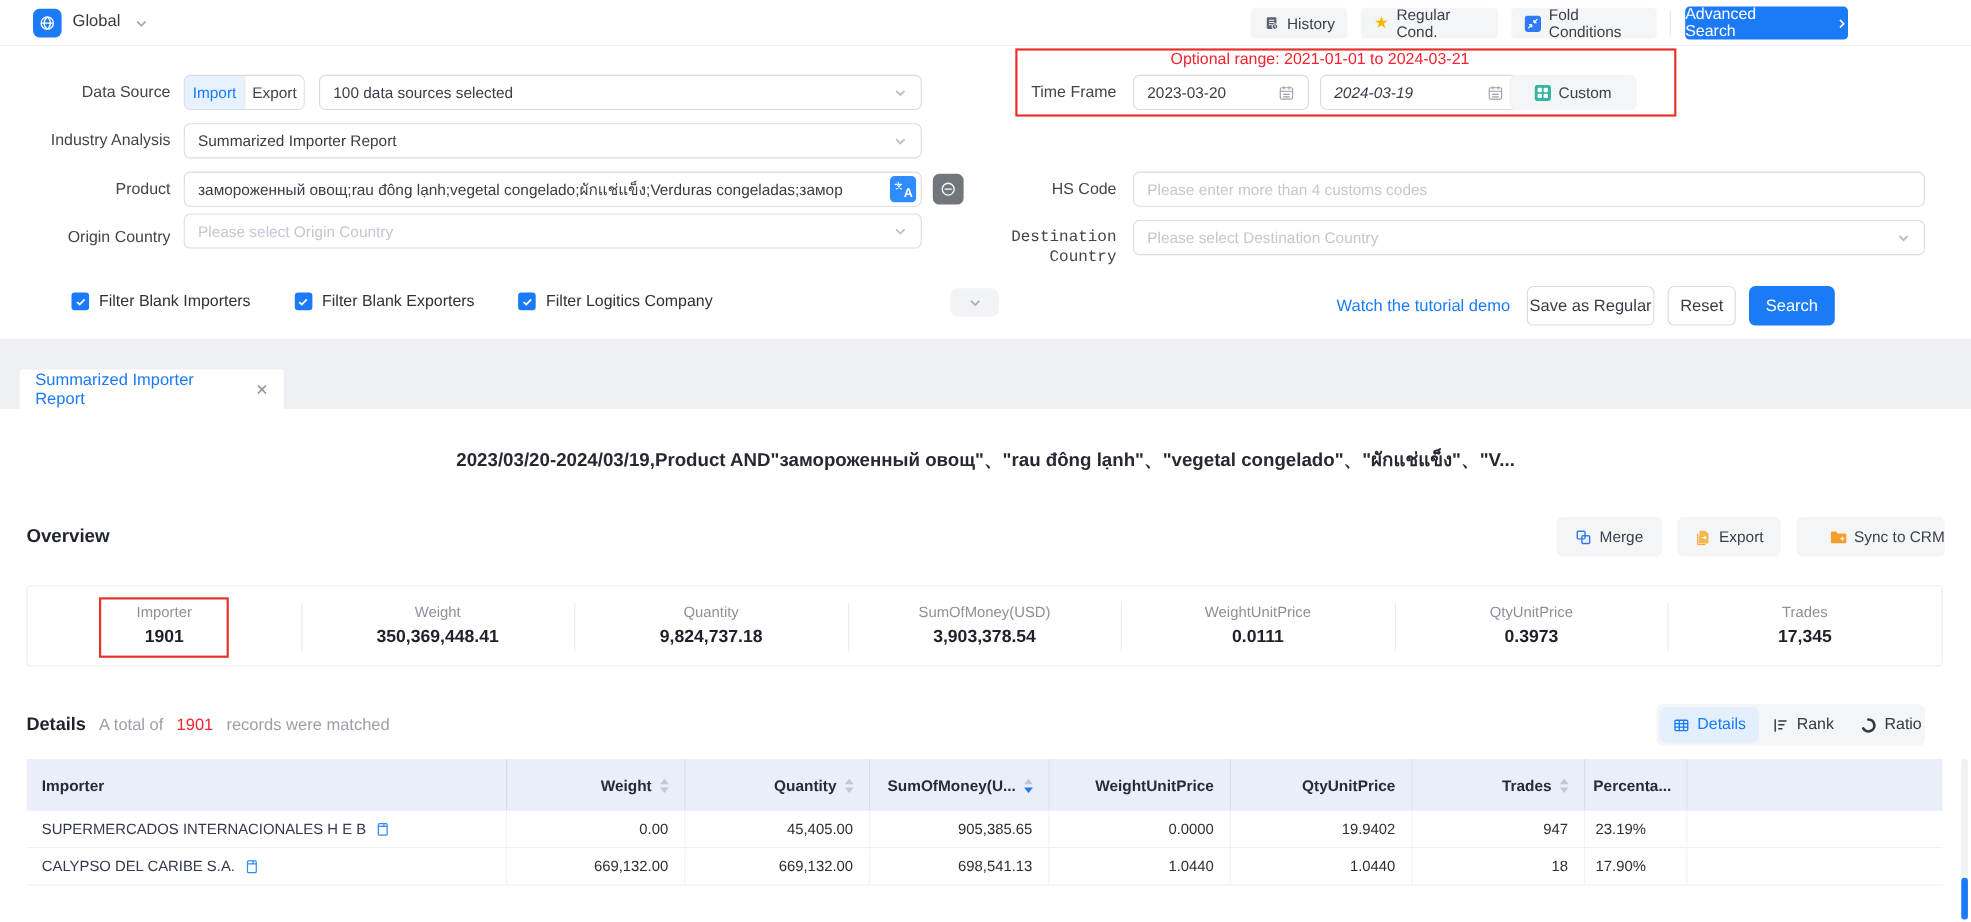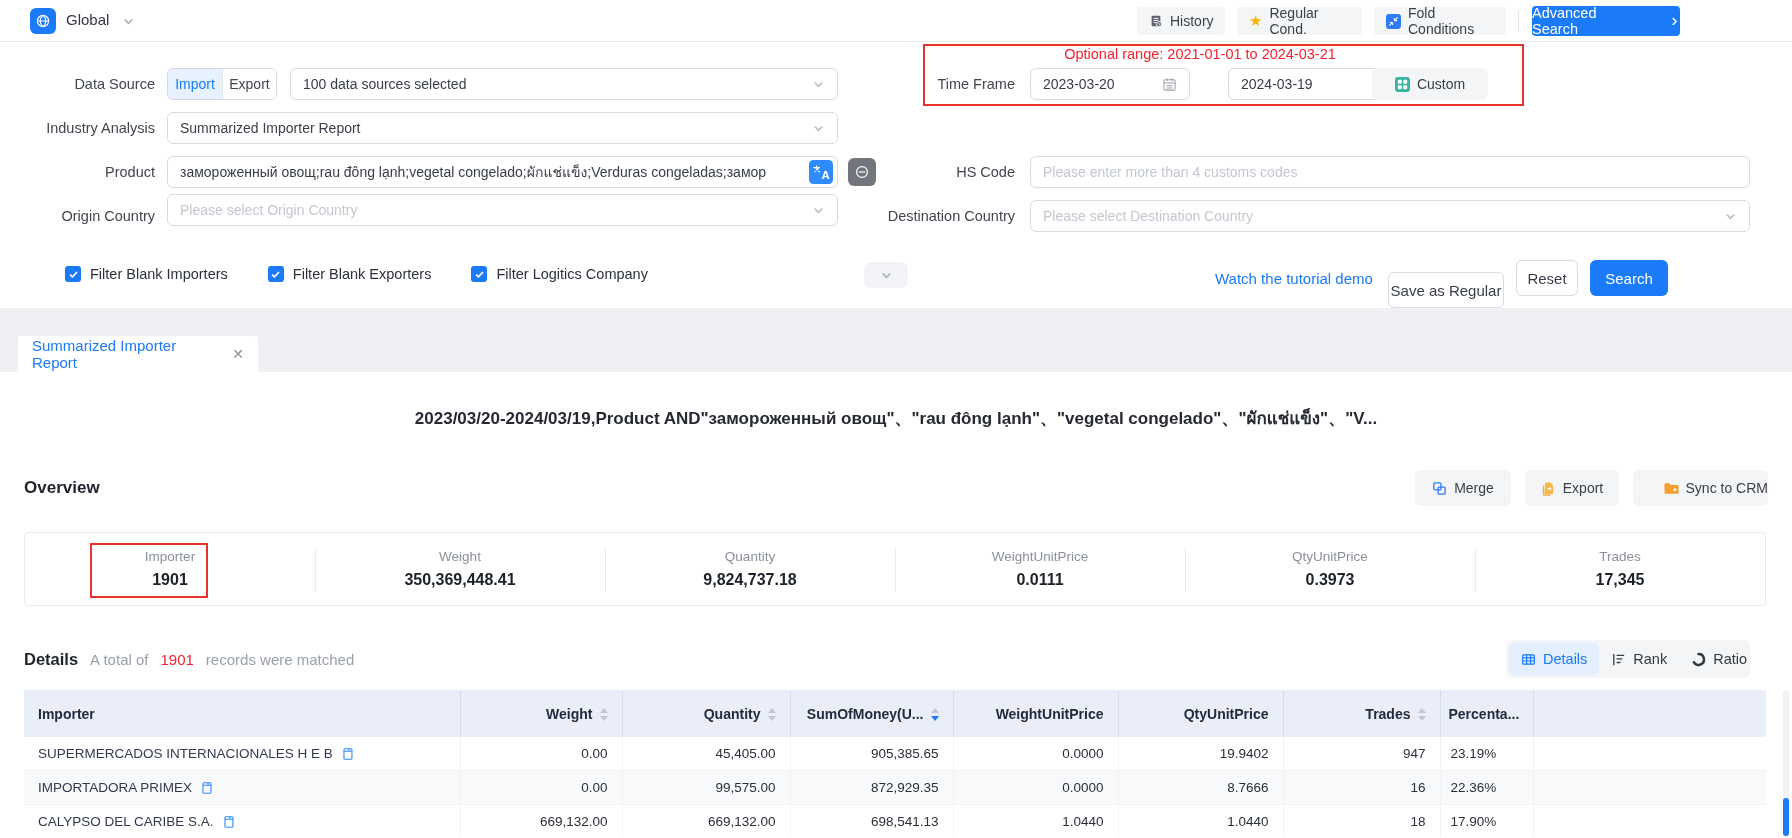--- a/index.html
+++ b/index.html
@@ -154,21 +154,21 @@
 <div class="abs flabel" style="left:875px; top:75px; width:140px;">Time Frame</div>
 <div class="abs field" style="left:1030px; top:68px; width:160px; height:32px;">
   <span>2023-03-20</span>
   <span class="chev">
       <svg width="15" height="15" viewBox="0 0 16 16" fill="none" stroke="#9aa1ab" stroke-width="1.1">
         <rect x="2" y="3" width="12" height="11" rx="1.5"></rect>
         <path d="M2 6.4h12M5.4 1.4v3.2M10.6 1.4v3.2M4.8 9.4h6.4M4.8 11.8h6.4"></path>
       </svg>
     </span>
 </div>
-<div class="abs field" style="left:1228px; top:68px; width:180px; height:32px;">
+<div class="abs field" style="left:1200px; top:68px; width:180px; height:32px;font-style:italic;">
   <span>2024-03-19</span>
   <span class="chev">
       <svg width="15" height="15" viewBox="0 0 16 16" fill="none" stroke="#9aa1ab" stroke-width="1.1">
         <rect x="2" y="3" width="12" height="11" rx="1.5"></rect>
         <path d="M2 6.4h12M5.4 1.4v3.2M10.6 1.4v3.2M4.8 9.4h6.4M4.8 11.8h6.4"></path>
       </svg>
     </span>
 </div>
 <div class="abs gray-btn" style="left:1372px; top:68px; width:116px; height:32px;">
   <span>
@@ -218,21 +218,21 @@
 
 <div class="abs flabel" style="left:15px; top:207px; width:140px;">Origin Country</div>
 <div class="abs field" style="left:167px; top:194px; width:671px; height:32px;">
   <span class="placeholder">Please select Origin Country</span>
   <span class="chev">
       <svg width="13" height="13" viewBox="0 0 12 12" fill="none" stroke="#b8bec8" stroke-width="1.5">
         <path d="M2.5 4.2 6 7.7l3.5-3.5"></path>
       </svg>
     </span>
 </div>
-<div class="abs flabel" style="left:865px; top:207px; width:150px;">Destination Country</div>
+<div class="abs flabel" style="left:865px; top:207px; width:150px;font-family:Liberation Mono, monospace;">Destination Country</div>
 <div class="abs field" style="left:1030px; top:200px; width:720px; height:32px;justify-content:flex-end;">
   <span class="placeholder">Please select Destination Country</span>
   <span class="chev">
       <svg width="13" height="13" viewBox="0 0 12 12" fill="none" stroke="#b8bec8" stroke-width="1.5">
         <path d="M2.5 4.2 6 7.7l3.5-3.5"></path>
       </svg>
     </span>
 </div>
 
 <div class="abs checkrow">
@@ -260,21 +260,21 @@
       </span>
     <span>Filter Logitics Company</span>
   </div>
 </div>
 <div class="abs collapse-pill">
   <svg width="13" height="13" viewBox="0 0 12 12" fill="none" stroke="#a9aeb8" stroke-width="1.5">
       <path d="M2.5 4.2 6 7.7l3.5-3.5"></path>
     </svg>
 </div>
 <div class="abs link" style="left:1215px; top:270px; width:165px;">Watch the tutorial demo</div>
-<div class="abs wbtn" style="left:1388px; top:272px; width:116px; height:36px;">Save as Regular</div>
+<div class="abs wbtn" style="left:1388px; top:260px; width:116px; height:36px;">Save as Regular</div>
 <div class="abs wbtn" style="left:1516px; top:260px; width:62px; height:36px;">Reset</div>
 <div class="abs flex btn-primary" style="left:1590px; top:260px; width:78px; height:36px; justify-content:center; font-size:15px; border-radius:6px;">Search</div>
 
 <div class="abs graystrip"></div>
 <div class="abs tab">
   <span class="tab-title">Summarized Importer Report</span>
   <span class="tab-close">✕</span>
 </div>
 
 <div class="abs content-bg"></div>
@@ -315,20 +315,24 @@
     <div class="ovlabel">Importer</div>
     <div class="ovvalue">1901</div>
   </div>
   <div class="ovcol">
     <div class="ovlabel">Weight</div>
     <div class="ovvalue">350,369,448.41</div>
   </div>
   <div class="ovcol">
     <div class="ovlabel">Quantity</div>
     <div class="ovvalue">9,824,737.18</div>
+  </div>
+  <div class="ovcol">
+    <div class="ovlabel">SumOfMoney(USD)</div>
+    <div class="ovvalue">3,903,378.54</div>
   </div>
   <div class="ovcol">
     <div class="ovlabel">WeightUnitPrice</div>
     <div class="ovvalue">0.0111</div>
   </div>
   <div class="ovcol">
     <div class="ovlabel">QtyUnitPrice</div>
     <div class="ovvalue">0.3973</div>
   </div>
   <div class="ovcol">
@@ -425,41 +429,20 @@
           </td>
       <td class="num">0.00</td>
       <td class="num">45,405.00</td>
       <td class="num">905,385.65</td>
       <td class="num">0.0000</td>
       <td class="num">19.9402</td>
       <td class="num">947</td>
       <td class="td-left" style="padding:0 10px;">23.19%</td>
       <td></td>
     </tr>
-    <tr class="zebra">
-      <td class="td-left">
-            <span class="importer-cell">
-              <span>IMPORTADORA PRIMEX</span>
-              <span>
-                <svg width="13" height="14" viewBox="0 0 14 15" fill="none" stroke="#2f8af5" stroke-width="1.2">
-                  <rect x="3.2" y="1.8" width="8.6" height="11.4" rx="1.2"></rect>
-                  <path d="M3.2 4.6h8.6M8.6 1.8v2.8"></path>
-                </svg>
-              </span>
-            </span>
-          </td>
-      <td class="num">0.00</td>
-      <td class="num">99,575.00</td>
-      <td class="num">872,929.35</td>
-      <td class="num">0.0000</td>
-      <td class="num">8.7666</td>
-      <td class="num">16</td>
-      <td class="td-left" style="padding:0 10px;">22.36%</td>
-      <td></td>
-    </tr>
     <tr>
       <td class="td-left">
             <span class="importer-cell">
               <span>CALYPSO DEL CARIBE S.A.</span>
               <span>
                 <svg width="13" height="14" viewBox="0 0 14 15" fill="none" stroke="#2f8af5" stroke-width="1.2">
                   <rect x="3.2" y="1.8" width="8.6" height="11.4" rx="1.2"></rect>
                   <path d="M3.2 4.6h8.6M8.6 1.8v2.8"></path>
                 </svg>
               </span>

